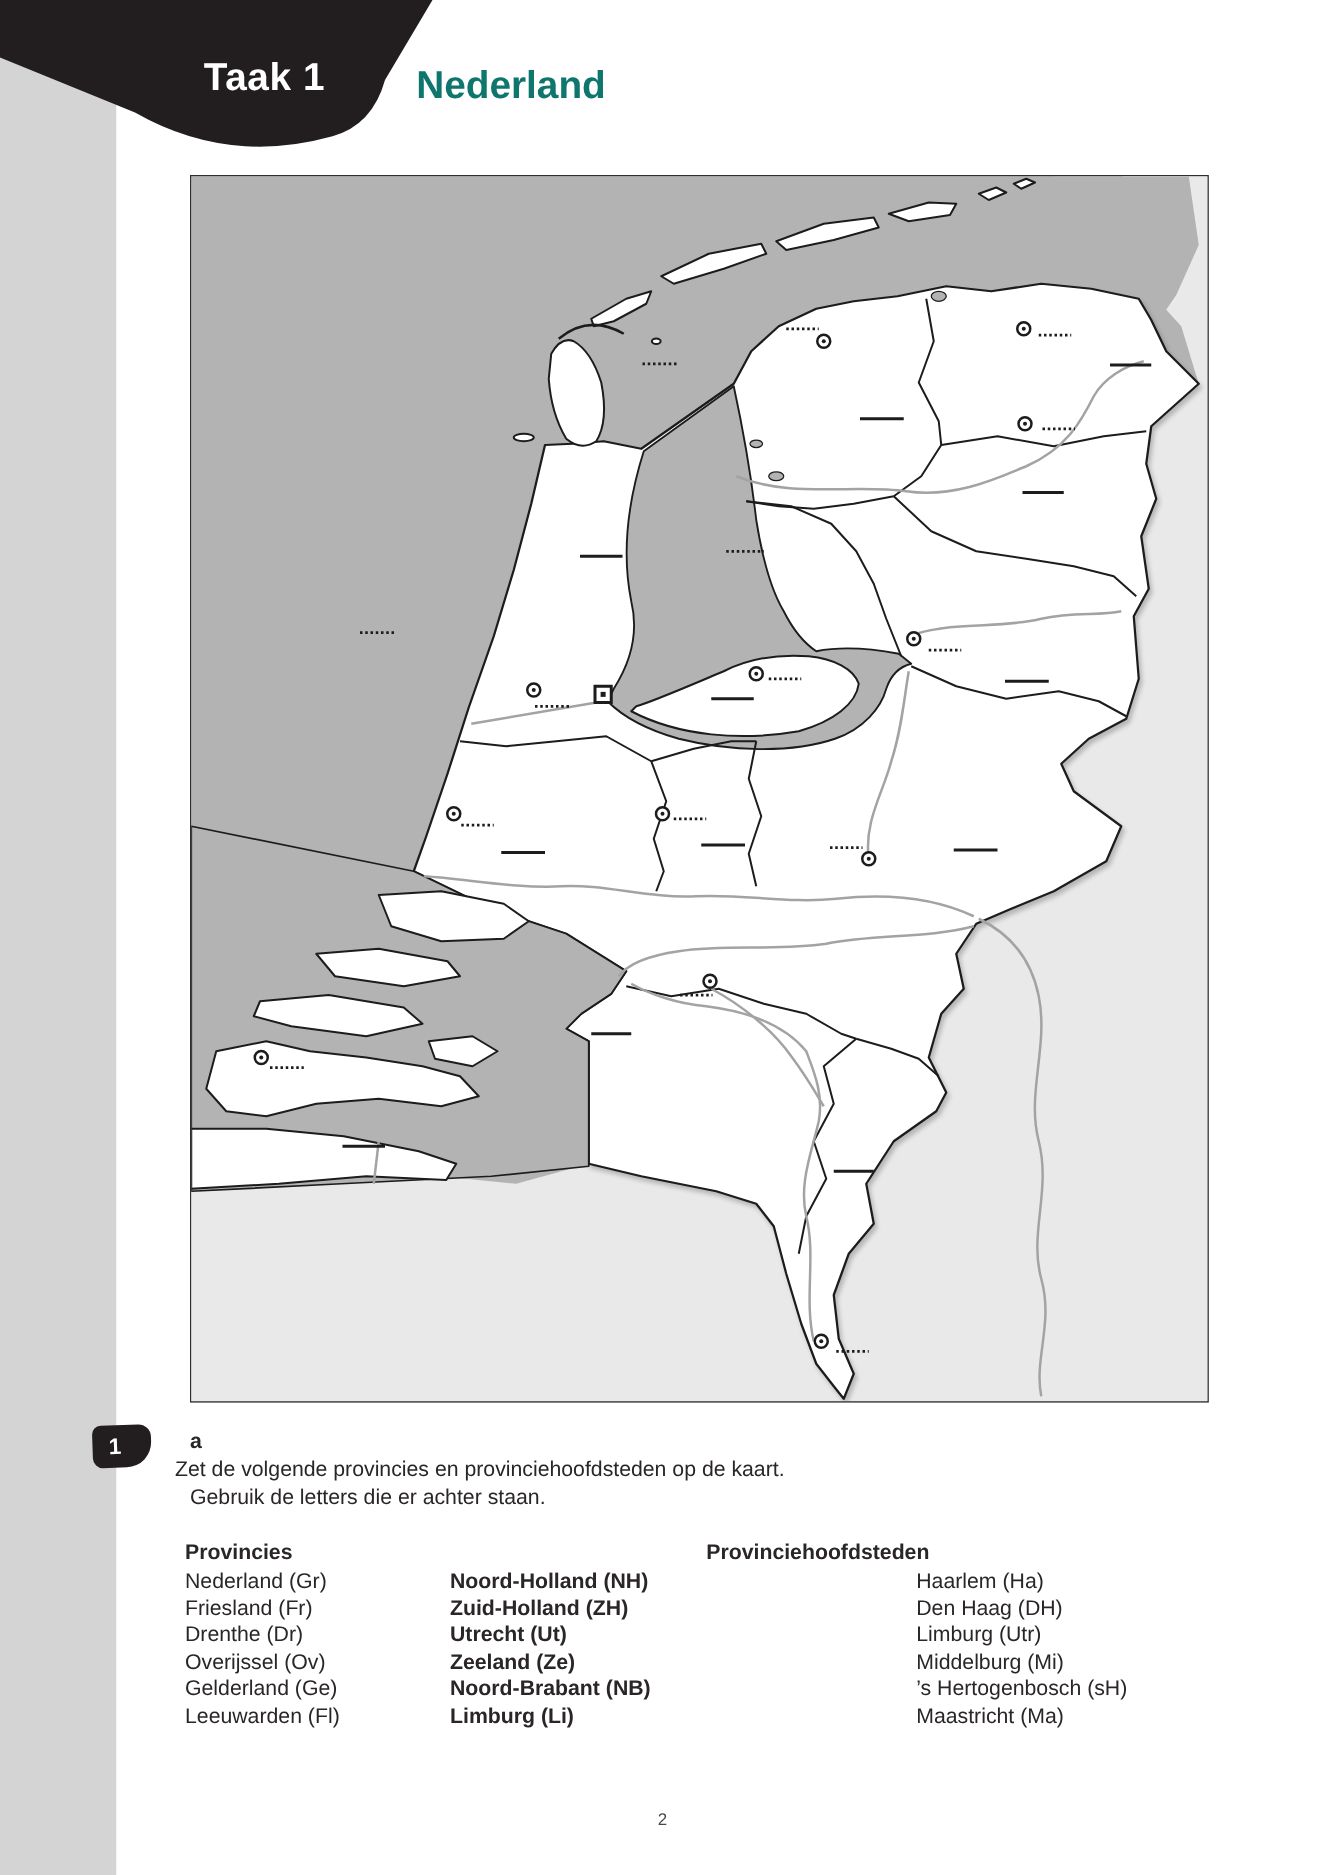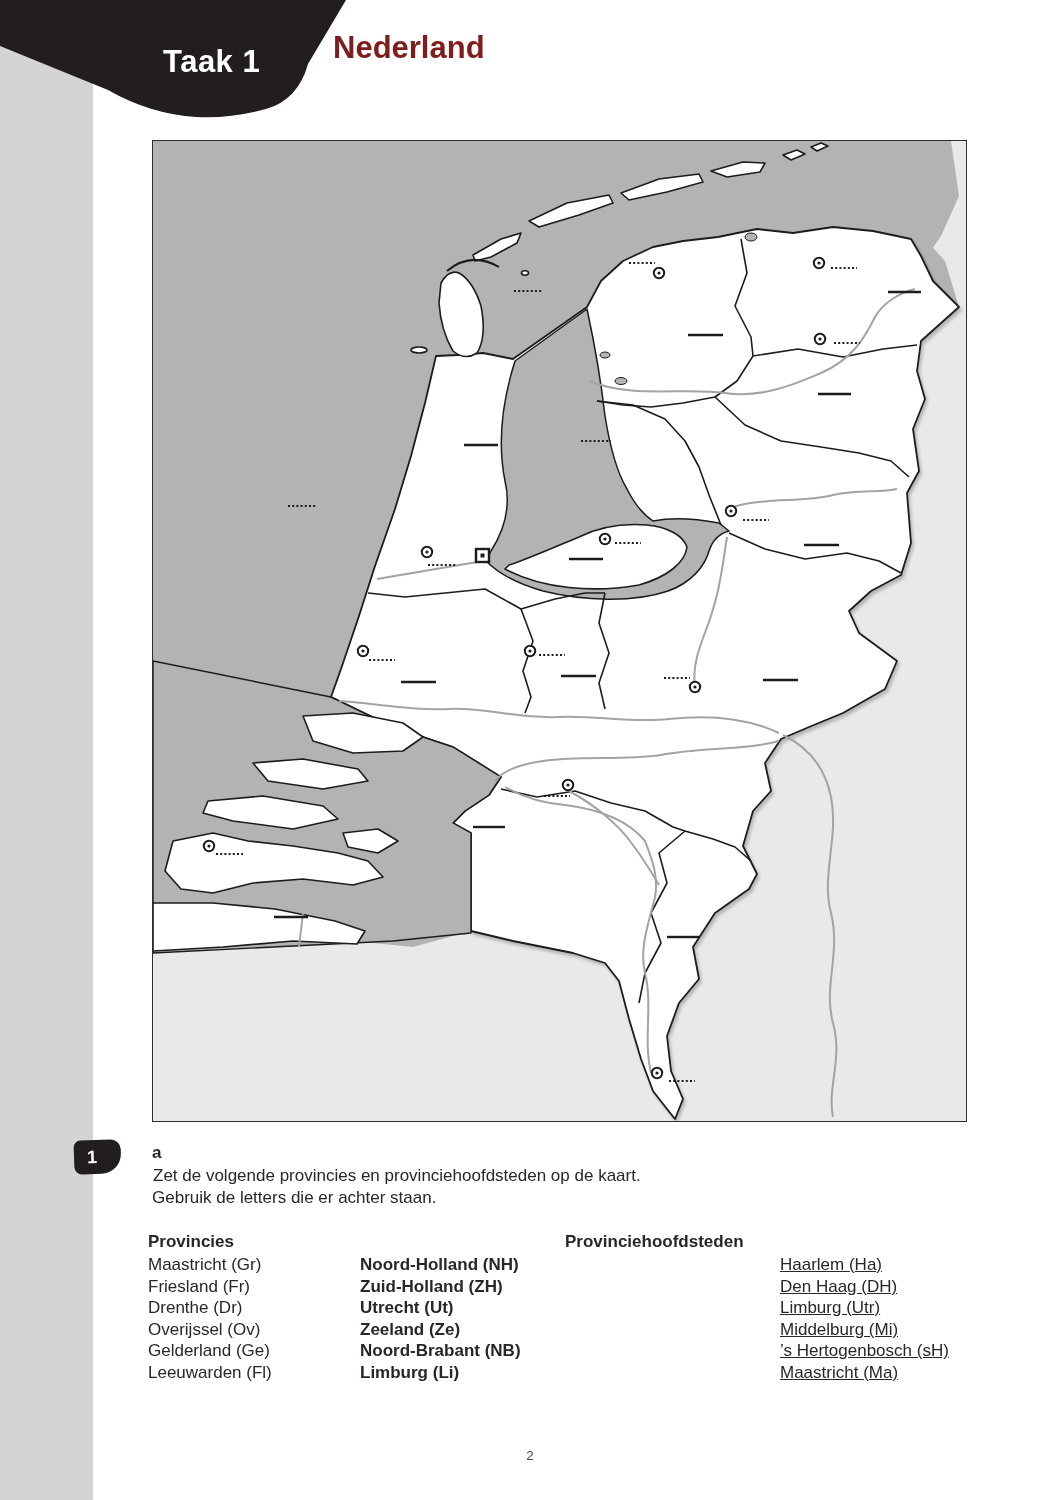--- a/index.html
+++ b/index.html
@@ -1,25 +1,25 @@
 <!DOCTYPE html>
 <html><head>
 <meta charset="utf-8">
 <style>
   html,body{margin:0;padding:0;background:#ffffff;}
   body{font-family:"Liberation Sans", sans-serif;color:#2a2627;}
   .page{position:relative;width:1040px;height:1500px;background:#ffffff;overflow:hidden;}
   .side-strip{position:absolute;left:0;top:0;width:93px;height:1500px;background:#d4d4d4;}
   .banner-svg{position:absolute;left:0;top:0;}
   .banner-label{position:absolute;left:163px;top:44px;font-size:31px;font-weight:bold;color:#ffffff;letter-spacing:.5px;}
-  .page-title{position:absolute;left:333px;top:30px;font-size:31px;font-weight:bold;color:#7f1d1d;margin:0;}
+  .page-title{position:absolute;left:333px;top:50px;font-size:31px;font-weight:bold;color:#0f766e;margin:0;}
   .map-frame{position:absolute;left:152px;top:140px;width:813px;height:980px;border:1.5px solid #2e2e2e;box-sizing:content-box;background:#b3b3b3;}
   .task-badge{position:absolute;left:74px;top:1140px;width:47px;height:34px;background:#221e1f;border-radius:7px 10px 20px 8px;transform:rotate(-2deg);color:#fff;font-weight:bold;font-size:18px;line-height:34px;padding-left:13px;box-sizing:border-box;}
   .task-letter{position:absolute;left:152px;top:1143px;font-size:17px;font-weight:bold;}
-  .task-line1{position:absolute;left:153px;top:1166px;font-size:17px;}
+  .task-line1{position:absolute;left:140px;top:1166px;font-size:17px;}
   .task-line2{position:absolute;left:152px;top:1188px;font-size:17px;}
   .list-header{position:absolute;font-size:17px;font-weight:bold;top:1232px;}
   .list-col{position:absolute;top:1254px;font-size:17px;line-height:21.6px;}
   .list-col div{white-space:nowrap;}
   .page-number{position:absolute;left:0;top:1448px;width:1060px;text-align:center;font-size:13.5px;color:#4a4a4a;}
 </style>
 </head>
 <body>
 
 <div class="page">
@@ -214,39 +214,39 @@
 
   <div class="task-badge">1</div>
   <div class="task-letter">a</div>
   <div class="task-line1">Zet de volgende provincies en provinciehoofdsteden op de kaart.</div>
   <div class="task-line2">Gebruik de letters die er achter staan.</div>
 
   <div class="list-header" style="left:148px;">Provincies</div>
   <div class="list-header" style="left:565px;">Provinciehoofdsteden</div>
 
   <div class="list-col" style="left:148px;">
-    <div>Maastricht (Gr)</div>
+    <div>Nederland (Gr)</div>
     <div>Friesland (Fr)</div>
     <div>Drenthe (Dr)</div>
     <div>Overijssel (Ov)</div>
     <div>Gelderland (Ge)</div>
     <div>Leeuwarden (Fl)</div>
   </div>
 
   <div class="list-col" style="left:360px;font-weight:bold;">
     <div>Noord-Holland (NH)</div>
     <div>Zuid-Holland (ZH)</div>
     <div>Utrecht (Ut)</div>
     <div>Zeeland (Ze)</div>
     <div>Noord-Brabant (NB)</div>
     <div>Limburg (Li)</div>
   </div>
 
 
-  <div class="list-col" style="left:780px;text-decoration:underline;">
+  <div class="list-col" style="left:733px;">
     <div>Haarlem (Ha)</div>
     <div>Den Haag (DH)</div>
     <div>Limburg (Utr)</div>
     <div>Middelburg (Mi)</div>
     <div>’s Hertogenbosch (sH)</div>
     <div>Maastricht (Ma)</div>
   </div>
 
   <div class="page-number">2</div>
 

